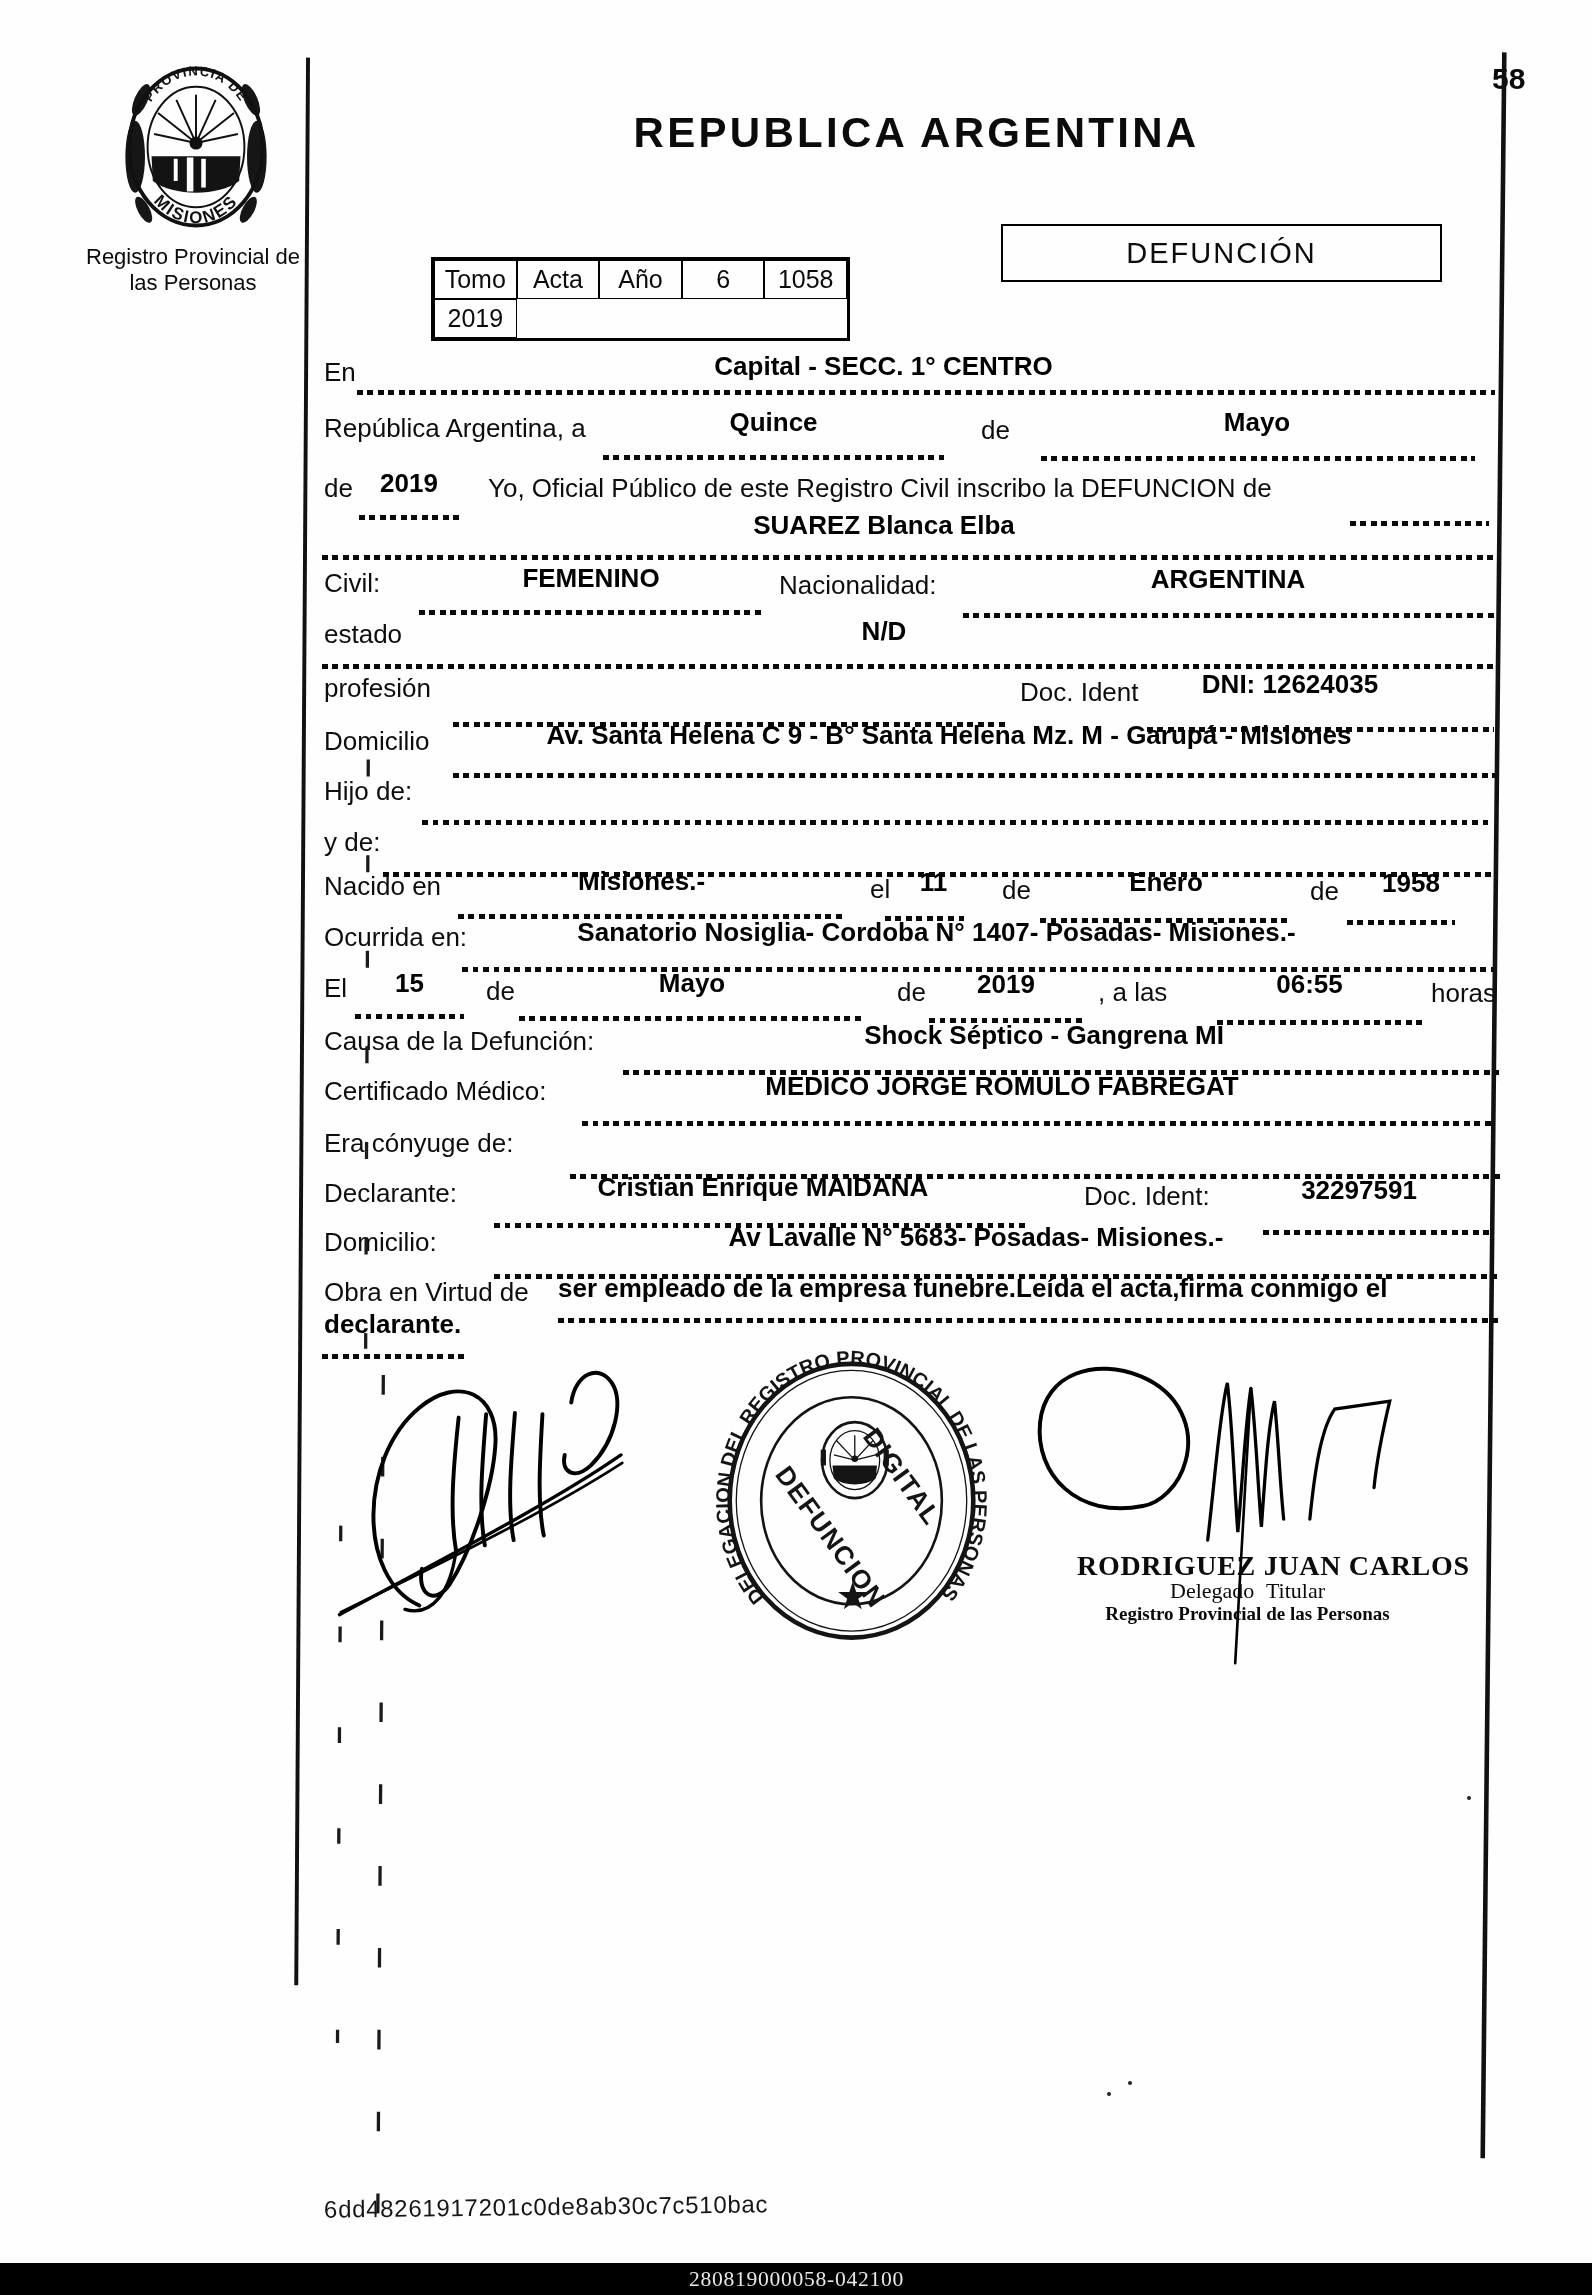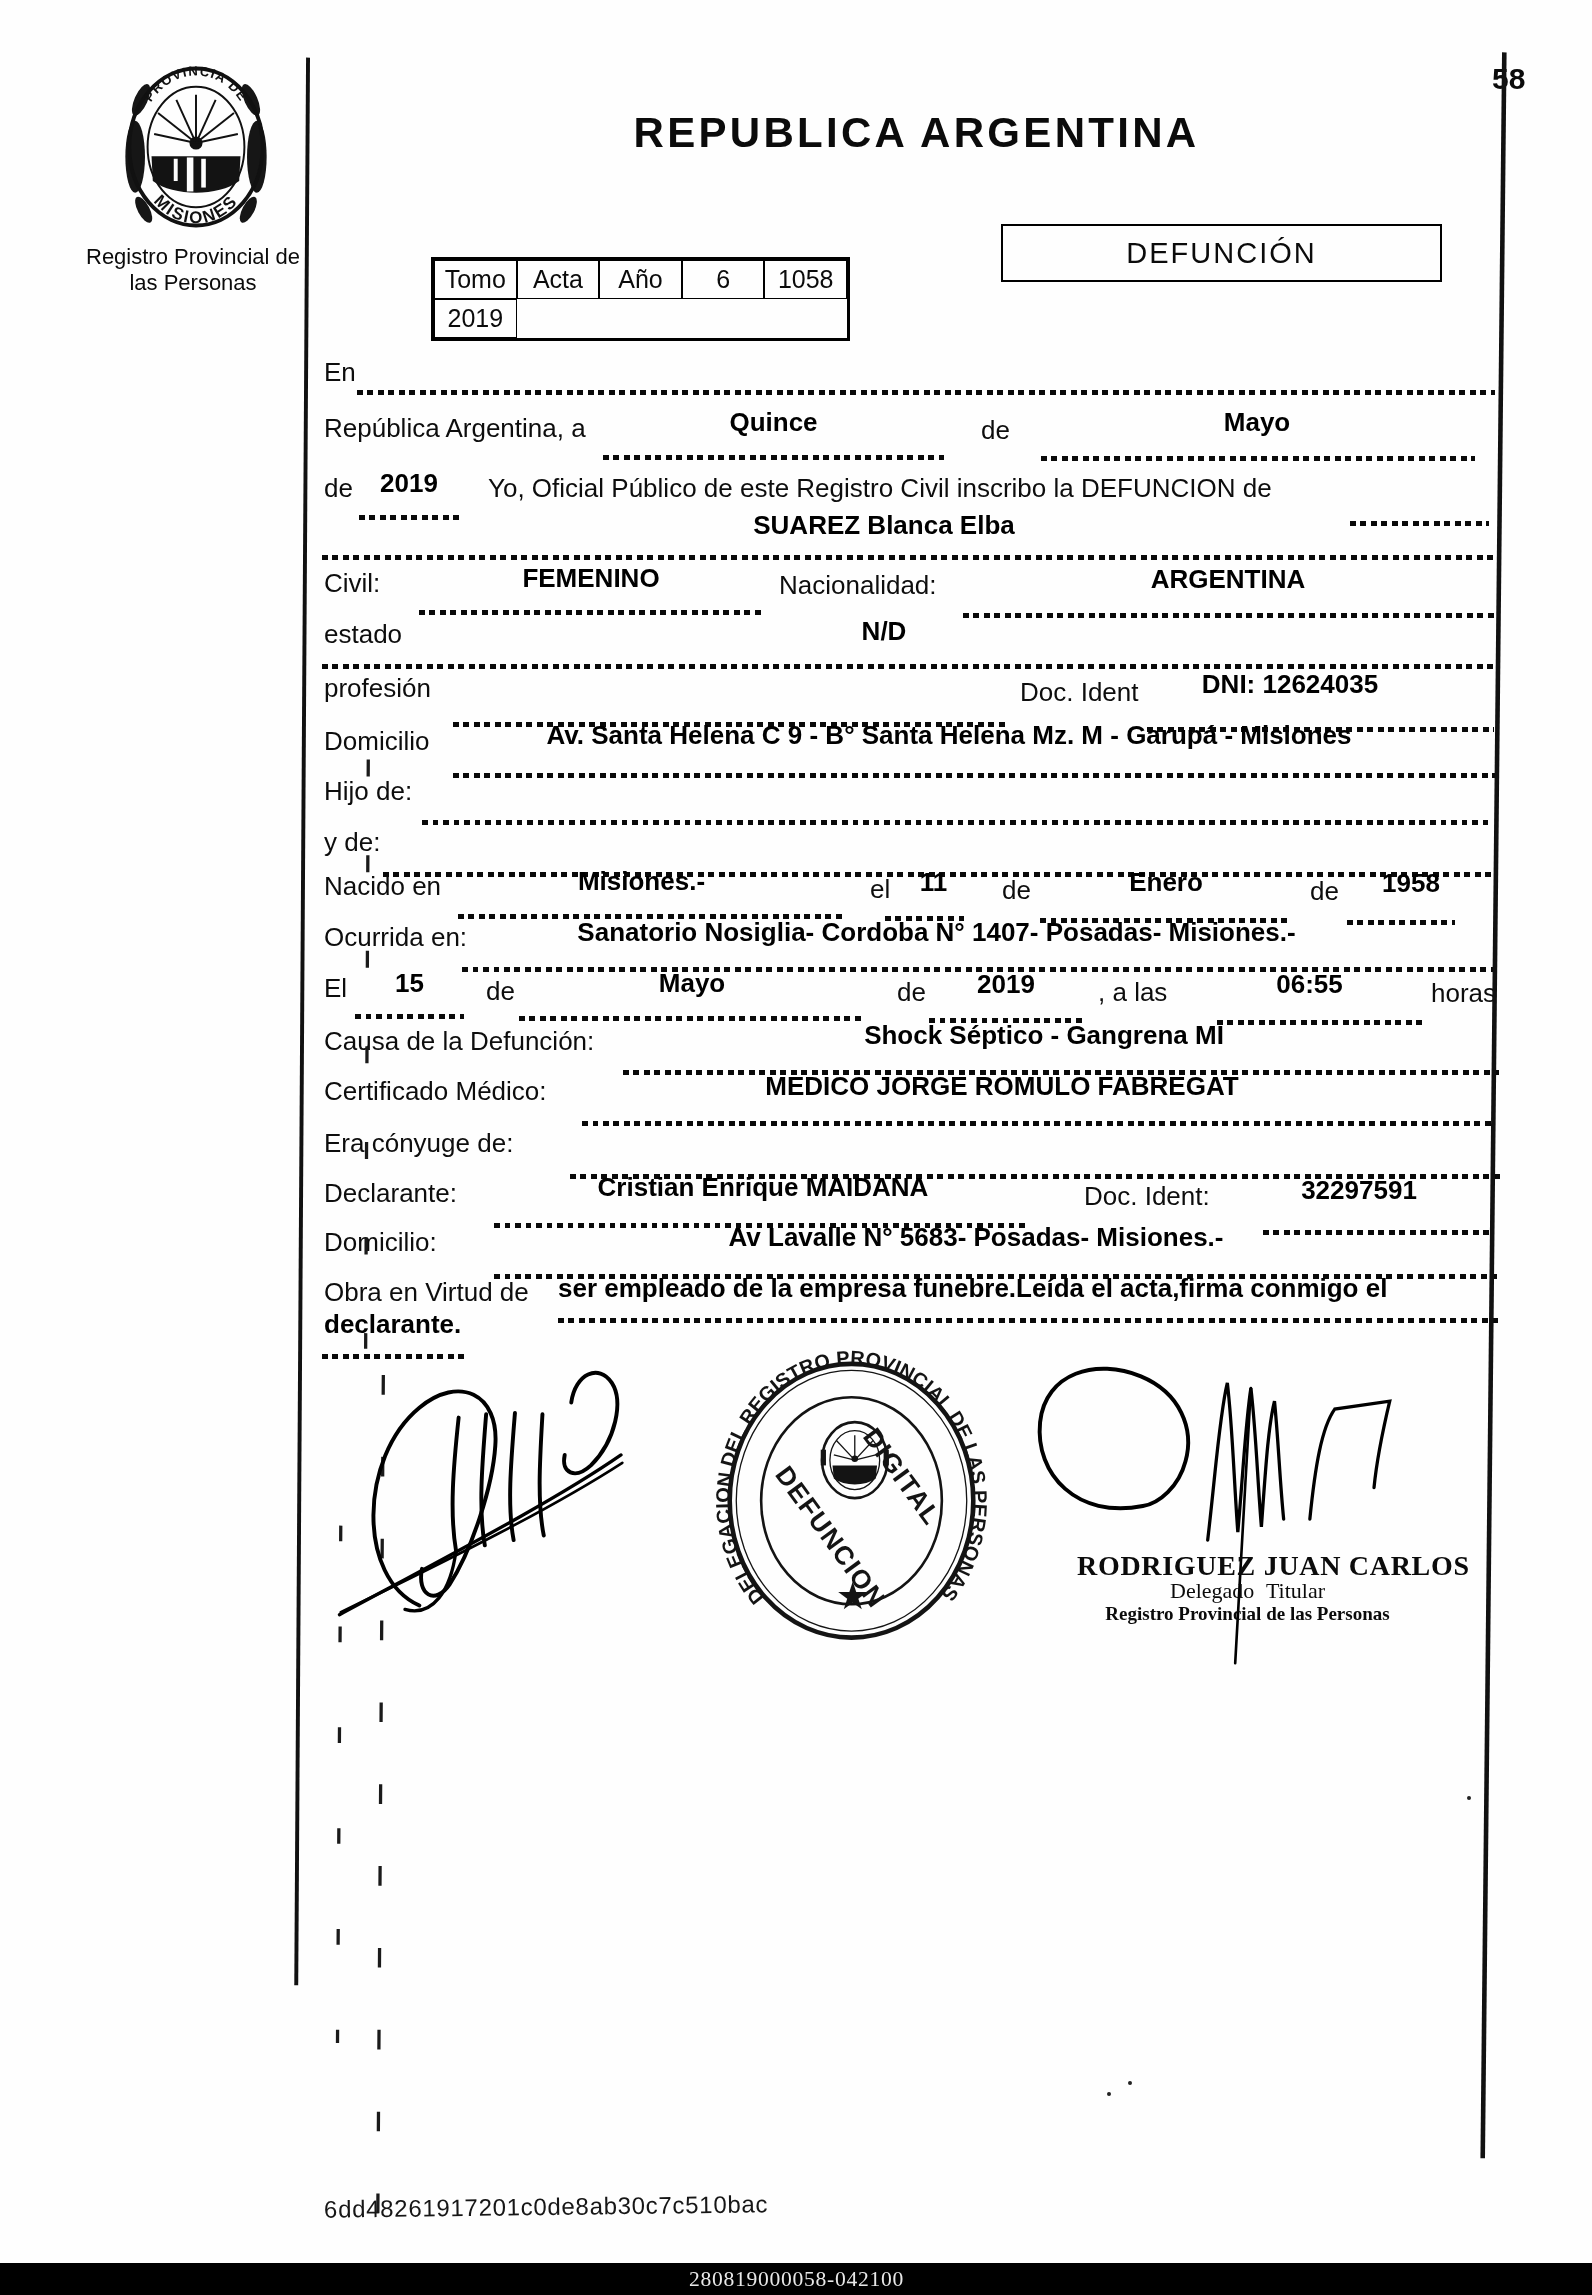--- a/index.html
+++ b/index.html
@@ -93,20 +93,21 @@
     <div>Acta</div>
     <div>Año</div>
     <div>6</div>
     <div>1058</div>
     <div>2019</div>
   </div>
 
   <div class="defbox">DEFUNCIÓN</div>
 
   <div class="lbl" style="left:324px;top:357px">En</div>
+  <div class="val" style="left:458px;top:351px;width:851px">Capital - SECC. 1° CENTRO</div>
   <div class="dl" style="left:357px;top:390px;width:1138px"></div>
 
   <div class="lbl" style="left:324px;top:413px">República Argentina, a</div>
   <div class="val" style="left:603px;top:407px;width:341px">Quince</div>
   <div class="dl" style="left:603px;top:455px;width:341px"></div>
   <div class="lbl" style="left:981px;top:415px">de</div>
   <div class="val" style="left:1041px;top:407px;width:432px">Mayo</div>
   <div class="dl" style="left:1041px;top:456px;width:434px"></div>
 
   <div class="lbl" style="left:324px;top:473px">de</div>

